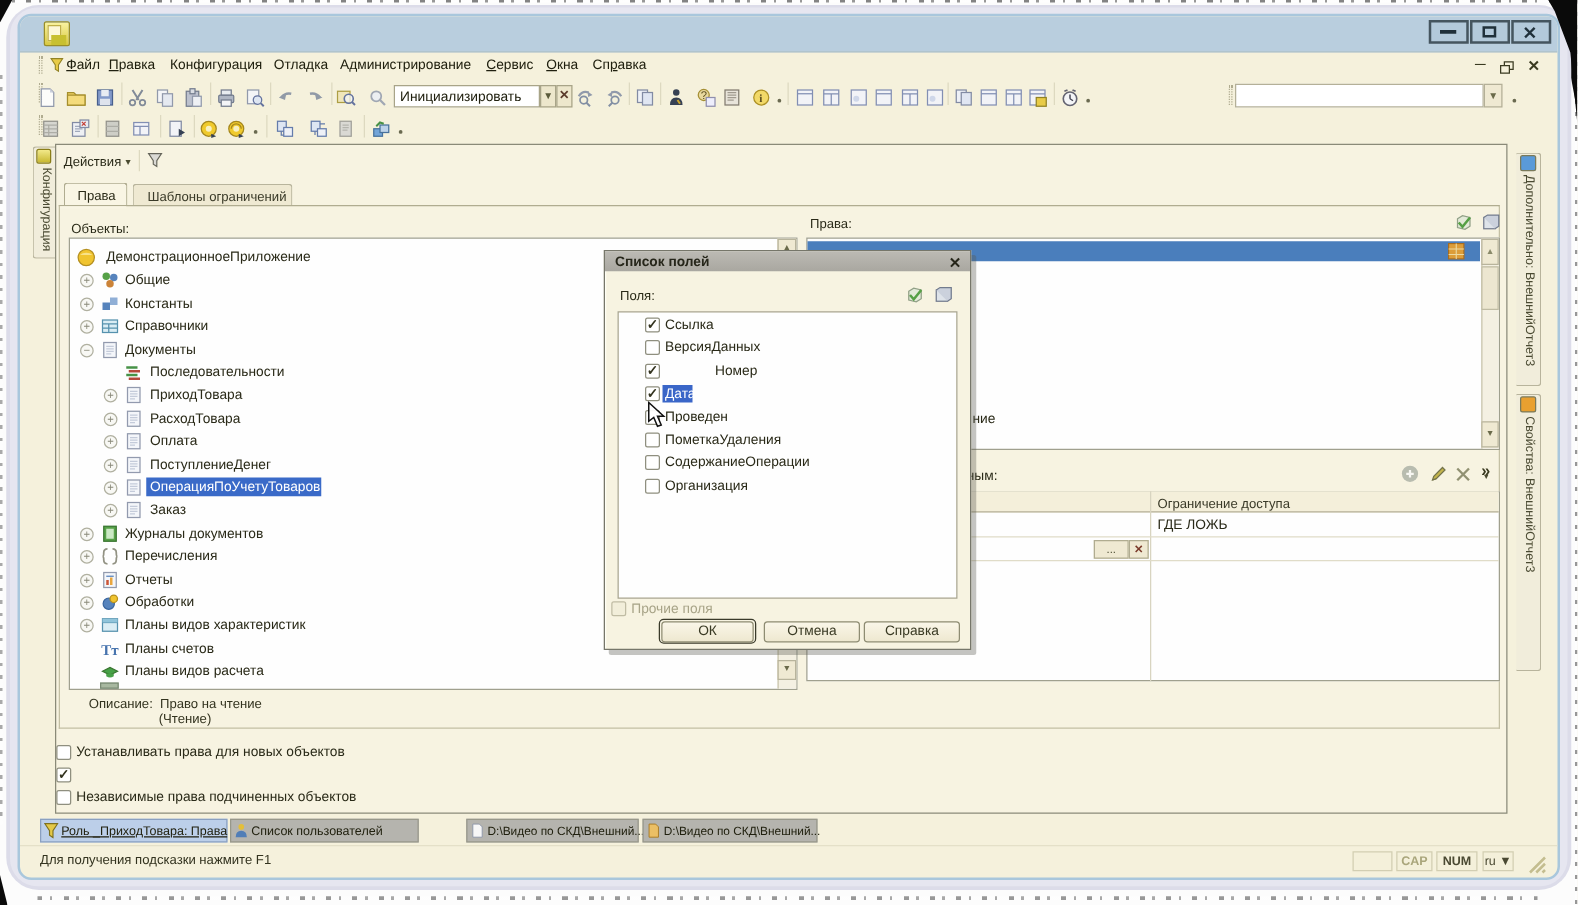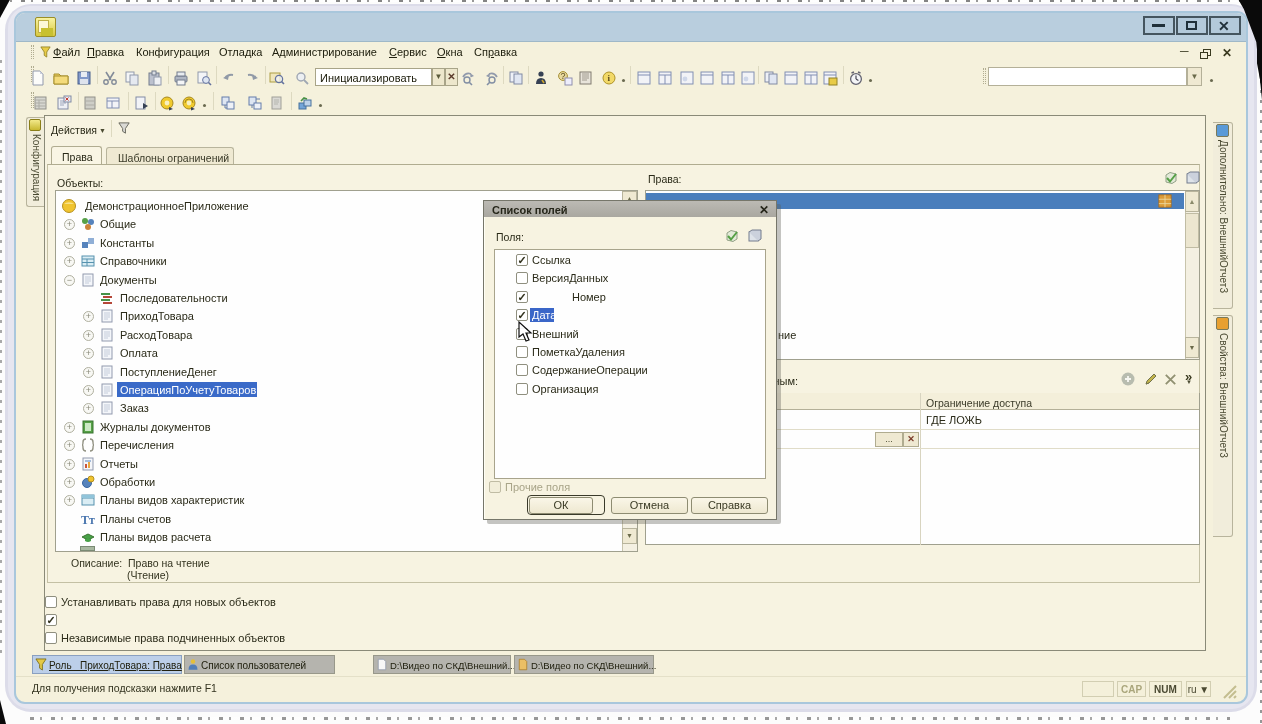--- a/index.html
+++ b/index.html
@@ -477,34 +477,34 @@
 <div class="abs" style="left:500px;top:241px;width:12px;height:12px;background:#fff;border:1px solid #8f8f7f;border-radius:2px;text-align:center;font-size:10px;line-height:11px;color:#33331f;"><b style="font-size:11px;">✓</b></div>
 <div class="abs" style="left:516px;top:241px;font-size:11px;color:#2a2a18;white-space:nowrap;">Ссылка</div>
 <div class="abs" style="left:500px;top:259px;width:12px;height:12px;background:#fff;border:1px solid #8f8f7f;border-radius:2px;text-align:center;font-size:10px;line-height:11px;color:#33331f;"></div>
 <div class="abs" style="left:516px;top:259px;font-size:11px;color:#2a2a18;white-space:nowrap;">ВерсияДанных</div>
 <div class="abs" style="left:500px;top:278px;width:12px;height:12px;background:#fff;border:1px solid #8f8f7f;border-radius:2px;text-align:center;font-size:10px;line-height:11px;color:#33331f;"><b style="font-size:11px;">✓</b></div>
 <div class="abs" style="left:516px;top:278px;font-size:11px;color:#2a2a18;white-space:nowrap;padding-left:40px;">Номер</div>
 <div class="abs" style="left:500px;top:296px;width:12px;height:12px;background:#fff;border:1px solid #8f8f7f;border-radius:2px;text-align:center;font-size:10px;line-height:11px;color:#33331f;"><b style="font-size:11px;">✓</b></div>
 <div class="abs" style="left:514px;top:295px;width:24px;height:14px;background:#3a66c8;"></div>
 <div class="abs" style="left:516px;top:296px;font-size:11px;color:#ffffff;white-space:nowrap;">Дата</div>
 <div class="abs" style="left:500px;top:315px;width:12px;height:12px;background:#fff;border:1px solid #8f8f7f;border-radius:2px;text-align:center;font-size:10px;line-height:11px;color:#33331f;"></div>
-<div class="abs" style="left:516px;top:315px;font-size:11px;color:#2a2a18;white-space:nowrap;">Внешний</div>
+<div class="abs" style="left:516px;top:315px;font-size:11px;color:#2a2a18;white-space:nowrap;">Проведен</div>
 <div class="abs" style="left:500px;top:333px;width:12px;height:12px;background:#fff;border:1px solid #8f8f7f;border-radius:2px;text-align:center;font-size:10px;line-height:11px;color:#33331f;"></div>
 <div class="abs" style="left:516px;top:333px;font-size:11px;color:#2a2a18;white-space:nowrap;">ПометкаУдаления</div>
 <div class="abs" style="left:500px;top:351px;width:12px;height:12px;background:#fff;border:1px solid #8f8f7f;border-radius:2px;text-align:center;font-size:10px;line-height:11px;color:#33331f;"></div>
 <div class="abs" style="left:516px;top:351px;font-size:11px;color:#2a2a18;white-space:nowrap;">СодержаниеОперации</div>
 <div class="abs" style="left:500px;top:370px;width:12px;height:12px;background:#fff;border:1px solid #8f8f7f;border-radius:2px;text-align:center;font-size:10px;line-height:11px;color:#33331f;"></div>
 <div class="abs" style="left:516px;top:370px;font-size:11px;color:#2a2a18;white-space:nowrap;">Организация</div>
 <svg class="abs" style="left:501px;top:308px;z-index:5" width="18" height="22" viewBox="0 0 18 22">
       <path d="M2 1 L2 16 L6 13 L9 20 L12 19 L9 12 L14 12 Z" fill="#fff" stroke="#000" stroke-width="1.2"></path>
     </svg>
 <div class="abs" style="left:473px;top:468px;width:12px;height:12px;background:#f2eeda;border:1px solid #c0bca4;border-radius:2px;"></div>
 <div class="abs" style="left:489px;top:468px;font-size:11px;color:#a8a488;white-space:nowrap;">Прочие поля</div>
 <div class="abs" style="left:511px;top:482px;width:78px;height:20px;border:1px solid #3a3a2a;border-radius:4px;"></div>
-<div class="abs" style="left:513px;top:484px;width:64px;height:17px;background:linear-gradient(#faf6e8,#eee8d0);border:1px solid #8e8c72;border-radius:3px;font-size:11px;color:#3a3a24;text-align:center;line-height:15px;">ОК</div>
+<div class="abs" style="left:513px;top:484px;width:74px;height:17px;background:linear-gradient(#faf6e8,#eee8d0);border:1px solid #8e8c72;border-radius:3px;font-size:11px;color:#3a3a24;text-align:center;line-height:15px;">ОК</div>
 <div class="abs" style="left:595px;top:484px;width:77px;height:17px;background:linear-gradient(#faf6e8,#eee8d0);border:1px solid #8e8c72;border-radius:3px;font-size:11px;color:#3a3a24;text-align:center;line-height:15px;">Отмена</div>
 <div class="abs" style="left:675px;top:484px;width:77px;height:17px;background:linear-gradient(#faf6e8,#eee8d0);border:1px solid #8e8c72;border-radius:3px;font-size:11px;color:#3a3a24;text-align:center;line-height:15px;">Справка</div>
 <div class="abs" style="left:16px;top:642px;width:150px;height:19px;background:#bccfe9;border:1px solid #8aa0c0;font-size:11px;color:#21210f;white-space:nowrap;overflow:hidden;"></div>
 <svg class="abs" style="left:19px;top:645px" width="12" height="13" viewBox="0 0 13 14">
       <path d="M1 1 H12 L8 7 V13 L5 11 V7 Z" fill="#e8c93c" stroke="#7a6a10"></path>
     </svg>
 <div class="abs" style="left:33px;top:647px;font-size:10px;color:#21210f;white-space:nowrap;text-decoration:underline;">Роль _ПриходТовара: Права</div>
 <div class="abs" style="left:168px;top:642px;width:151px;height:19px;background:#b5b4ae;border:1px solid #98988a;font-size:11px;color:#21210f;white-space:nowrap;overflow:hidden;"></div>
 <svg class="abs" style="left:171px;top:645px" width="12" height="13" viewBox="0 0 16 16">
       <circle cx="8" cy="4" r="3" fill="#e8c030"></circle>

